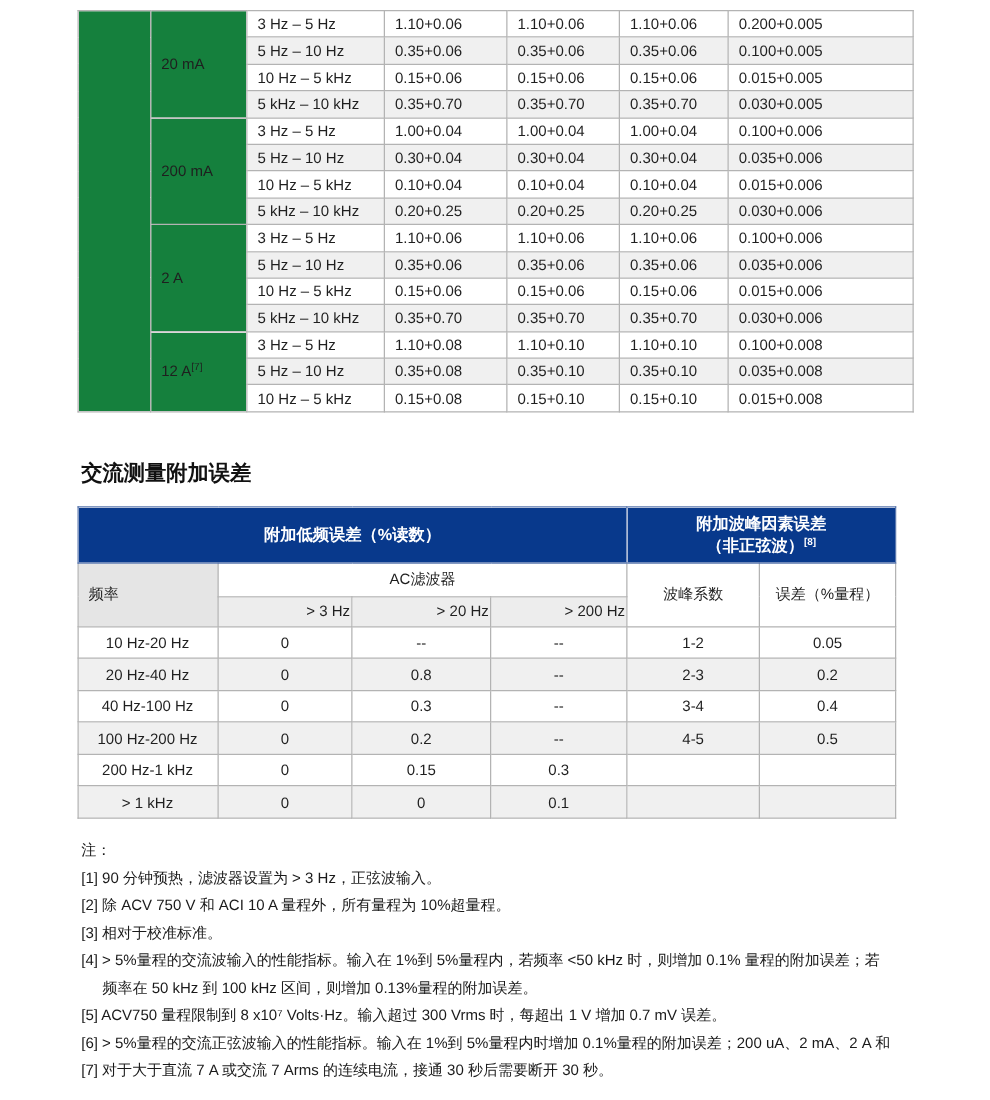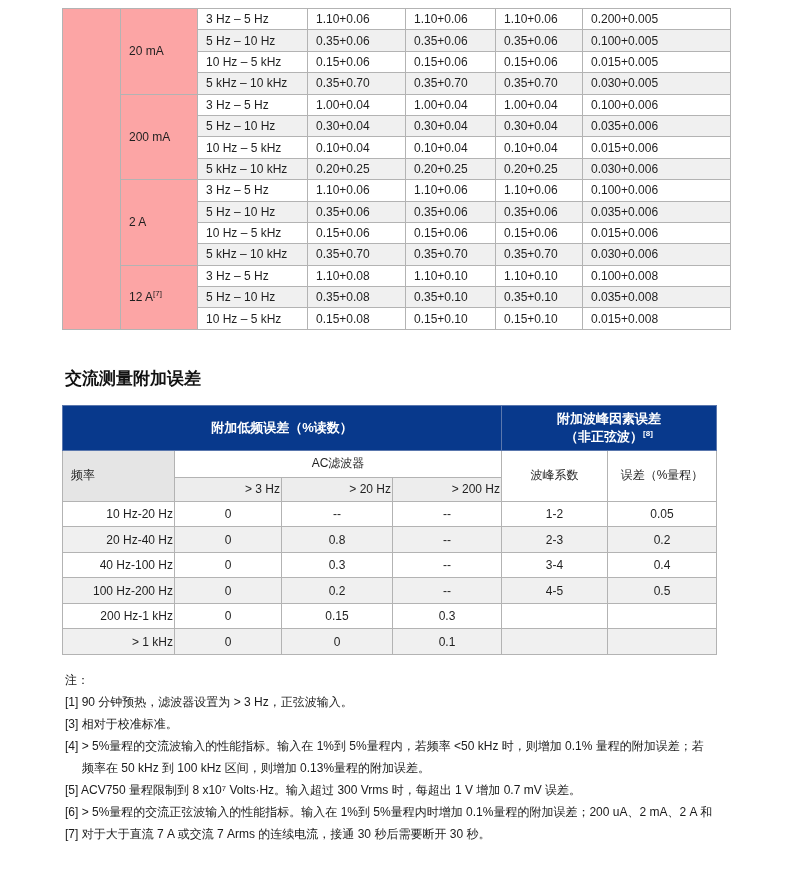--- a/index.html
+++ b/index.html
@@ -11,42 +11,42 @@
   .content{margin-left:62px;}
 
   
   table{border-collapse:collapse;table-layout:fixed;}
   .t1{width:668px;font-size:12px;margin-top:8px;}
   .t1 td{
     border:1px solid #b3b3b3;height:20.4px;line-height:14px;
     padding:0 0 0 8px;vertical-align:middle;white-space:nowrap;overflow:hidden;
   }
   .t1 tr:nth-child(even) td{background:#f0f0f0;}
-  .t1 td.empty-col,.t1 td.range-col{background:#fca5a5;}
+  .t1 td.empty-col,.t1 td.range-col{background:#15803d;}
   sup{font-size:8px;line-height:0;}
 
   
   .section-title{
     margin:40px 0 0 3px;font-size:17px;font-weight:bold;color:#111111;line-height:18px;
   }
 
   
   .t2{width:654px;font-size:12px;margin-top:17px;}
   .t2 th,.t2 td{border:1px solid #b3b3b3;vertical-align:middle;overflow:hidden;}
   .t2 th{font-weight:normal;}
   .t2 .blue{
     background:#08398c;border-color:#5a77ad;color:#ffffff;font-weight:bold;
     text-align:center;height:42px;font-size:13px;line-height:18px;
   }
   .t2 .blue sup{font-size:8px;color:#ffffff;}
   .t2 .subA{height:24px;text-align:center;background:#ffffff;}
   .t2 .subB{height:21px;text-align:right;background:#ededed;}
   .t2 .freq-head{text-align:left;padding-left:8px;background:#e5e5e5;}
   .t2 tbody td{height:22.5px;text-align:center;line-height:14px;}
-  .t2 tbody td.freq{ text-align:right;padding-left:0;}
+  .t2 tbody td.freq{ text-align:center;padding-left:0;}
   .t2 tbody tr:nth-child(even) td{background:#f0f0f0;}
 
   
   .notes{margin:14px 0 0 3px;font-size:12px;line-height:22px;color:#1a1a1a;}
   .notes .line{white-space:nowrap;}
   .notes .indent{padding-left:17px;}
 </style>
 </head>
 <body>
 
@@ -258,20 +258,21 @@
         <td>0.1</td>
         <td></td>
         <td></td>
       </tr>
     </tbody>
   </table>
 
   <div class="notes">
     <div class="line">注：</div>
     <div class="line">[1] 90 分钟预热，滤波器设置为 &gt; 3 Hz，正弦波输入。</div>
+    <div class="line">[2] 除 ACV 750 V 和 ACI 10 A 量程外，所有量程为 10%超量程。</div>
     <div class="line">[3] 相对于校准标准。</div>
     <div class="line">[4] &gt; 5%量程的交流波输入的性能指标。输入在 1%到 5%量程内，若频率 &lt;50 kHz 时，则增加 0.1% 量程的附加误差；若</div>
     <div class="line indent">频率在 50 kHz 到 100 kHz 区间，则增加 0.13%量程的附加误差。</div>
     <div class="line">[5] ACV750 量程限制到 8 x10⁷ Volts·Hz。输入超过 300 Vrms 时，每超出 1 V 增加 0.7 mV 误差。</div>
     <div class="line">[6] &gt; 5%量程的交流正弦波输入的性能指标。输入在 1%到 5%量程内时增加 0.1%量程的附加误差；200 uA、2 mA、2 A 和</div>
     <div class="line">[7] 对于大于直流 7 A 或交流 7 Arms 的连续电流，接通 30 秒后需要断开 30 秒。</div>
 
   </div>
 
 </div>

